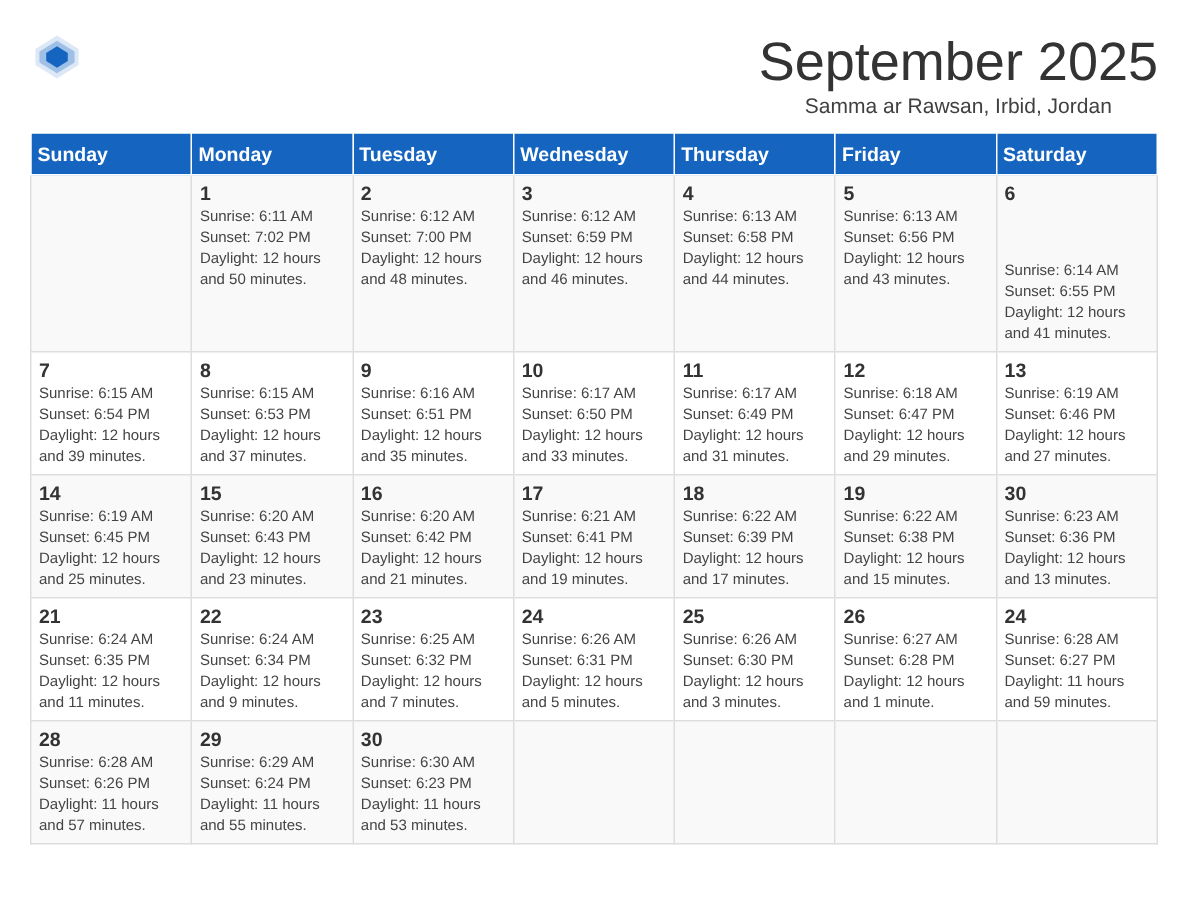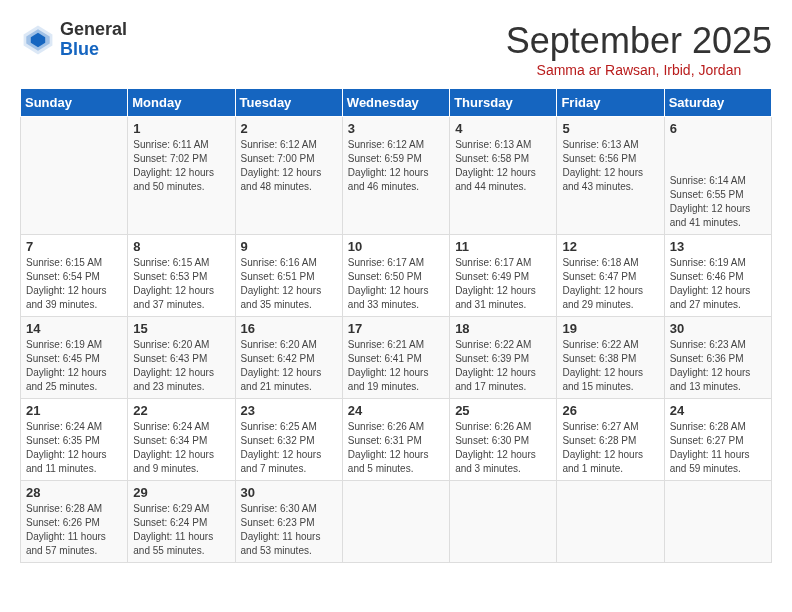--- a/index.html
+++ b/index.html
@@ -35,21 +35,21 @@
     .title-block {
       text-align: center;
     }
     .month-title {
       font-size: 36px;
       font-weight: normal;
       color: #333;
     }
     .location {
       font-size: 14px;
-      color: #b91c1c;
+      color: #404040;
     }
     table {
       width: 100%;
       border-collapse: collapse;
       table-layout: fixed;
     }
     thead th {
       background-color: #1565c0;
       color: #fff;
       font-size: 13px;
@@ -86,24 +86,20 @@
 </head>
 <body>
 
 <div class="header">
   <div class="logo">
     <svg class="logo-icon" viewBox="0 0 40 40">
       <polygon points="20,4 36,14 36,26 20,36 4,26 4,14" fill="#1565c0" opacity="0.15"></polygon>
       <polygon points="20,8 33,16 33,24 20,32 7,24 7,16" fill="#1565c0" opacity="0.3"></polygon>
       <polygon points="20,12 28,17 28,23 20,28 12,23 12,17" fill="#1565c0"></polygon>
     </svg>
-    <div class="logo-text">
-      <div class="logo-general">General</div>
-      <div class="logo-blue">Blue</div>
-    </div>
   </div>
   <div class="title-block">
     <div class="month-title">September 2025</div>
     <div class="location">Samma ar Rawsan, Irbid, Jordan</div>
   </div>
 </div>
 
 <table>
   <thead>
     <tr id="thead-row">

